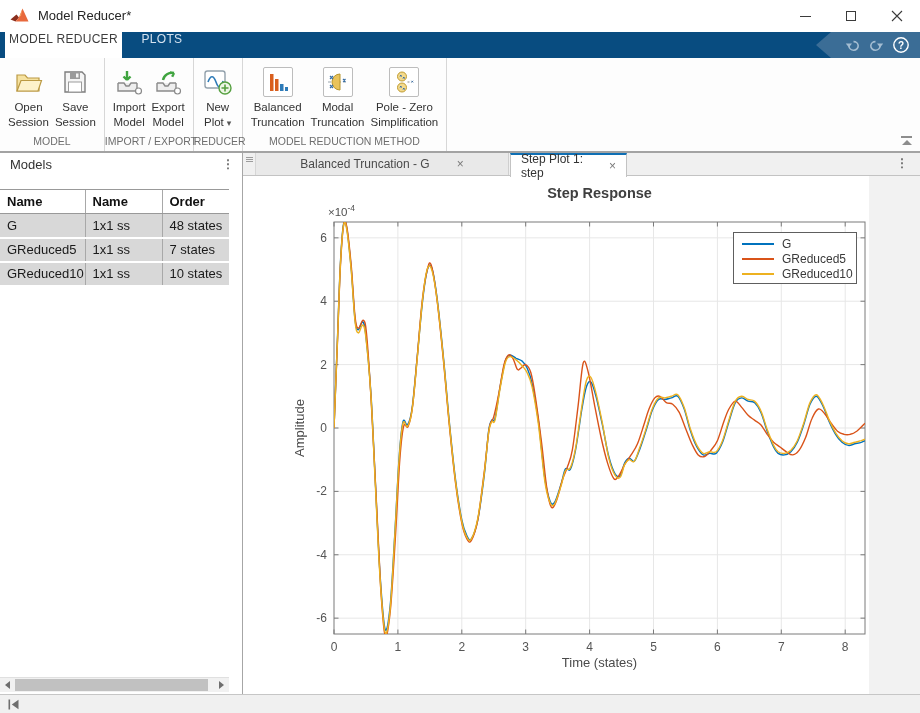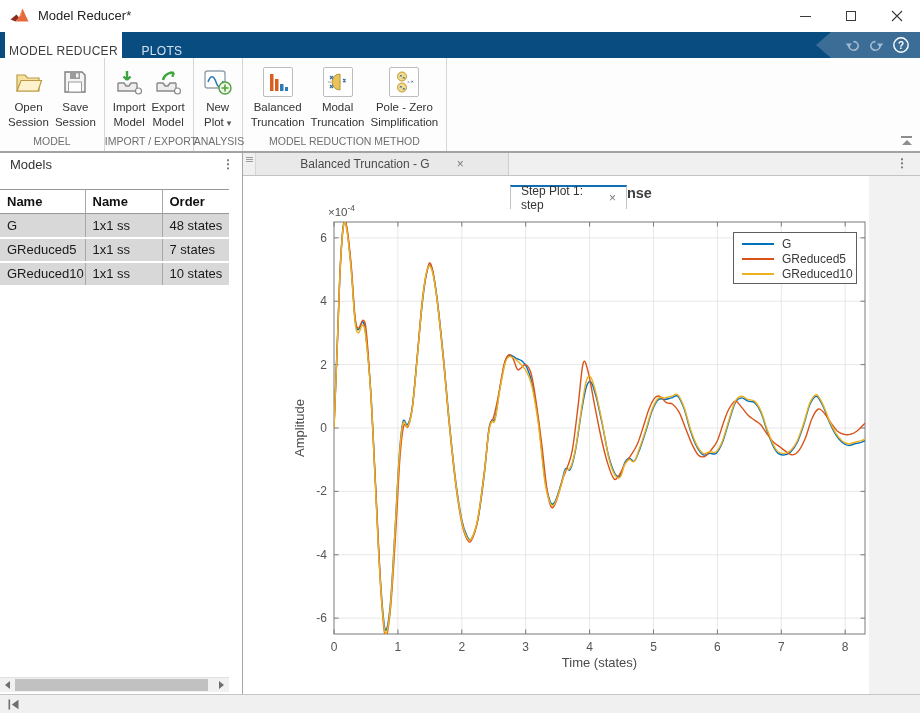--- a/index.html
+++ b/index.html
@@ -10,21 +10,21 @@
   .titlebar { position:absolute; left:0; top:0; width:920px; height:32px; background:#fff; }
   .titlebar .logo { position:absolute; left:10px; top:7px; width:20px; height:18px; }
   .titlebar .wtitle { position:absolute; left:38px; top:0; line-height:32px; font-size:13px; color:#262626; }
   .winbtns { position:absolute; right:0; top:0; height:32px; display:flex; }
   .winbtn { width:46px; height:32px; display:flex; align-items:center; justify-content:center; }
   .min-glyph { width:11px; height:1px; background:#3b3b3b; }
   .max-glyph { width:10px; height:10px; border:1px solid #3b3b3b; }
 
   
   .ribbontabs { position:absolute; left:0; top:32px; width:920px; height:26px; background:#084C80; }
-  .rtab { position:absolute; top:0; height:26px; display:flex; align-items:flex-end; justify-content:center;
+  .rtab { position:absolute; top:0; height:26px; display:flex; align-items:flex-start; justify-content:center;
     font-size:12px; letter-spacing:.3px; }
   .rtab.active { left:5px; width:117px; background:#fff; color:#3d3d3d; }
   .rtab.plots { left:122px; width:80px; color:#d4e2ef; }
   .qab { position:absolute; right:0; top:0; height:26px; width:104px; background:#3b6d96;
     clip-path:polygon(15px 0, 100% 0, 100% 100%, 15px 100%, 0 50%);
     display:flex; align-items:center; justify-content:flex-end; gap:7px; padding-right:10px; }
 
   
   .toolbar { position:absolute; left:0; top:58px; width:920px; height:95px; background:#fdfdfd;
     border-bottom:2px solid #a3a3a3; display:flex; }
@@ -68,21 +68,21 @@
 
   
   .docarea { position:relative; flex:1; height:100%; background:#f2f2f2; }
   .doctabs { position:relative; height:23px; background:#f0f0f0; border-bottom:1px solid #c3c3c3; }
   .grip { position:absolute; left:0; top:0; width:13px; height:22px; border-right:1px solid #d6d6d6; padding:4px 0 0 3px; }
   .grip i { display:block; width:7px; height:1px; background:#9c9c9c; margin-bottom:1px; }
   .dtab { position:absolute; top:0; height:22px; display:flex; align-items:center; font-size:12px; padding:0 10px; }
   .dtab .x { margin-left:8px; color:#7a7a7a; font-size:12px; }
   .dtab.inactive { left:13px; width:253px; background:#e9e9e9; border-right:1px solid #cfcfcf; color:#4a4a4a; justify-content:center;gap:19px; }
   .dtab.active { left:267px; width:117px; height:24px; background:#fff; border:1px solid #c3c3c3;
-    border-top:2px solid #0f6fb4; border-bottom:none; color:#333; z-index:2; justify-content:center;margin-top:32px; }
+    border-top:2px solid #0f6fb4; border-bottom:none; color:#333; z-index:2; justify-content:center; }
   .doctab-menu { position:absolute; right:12px; top:3px; }
 
   .figure { position:absolute; left:0; top:23px; width:626px; height:518px; background:#fff; }
   .chart-title { position:absolute; left:91px; top:9px; width:531px; text-align:center;
     font-size:14.5px; font-weight:bold; color:#3f3f3f; }
   .mult { position:absolute; left:85px; top:27px; font-size:11.5px; color:#4f4f4f; }
   .mult sup { font-size:8.5px; }
   .ylab { position:absolute; left:-3px; top:244px; width:120px; height:16px; text-align:center;
     font-size:13px; color:#4a4a4a; transform:rotate(-90deg); }
   .xlab { position:absolute; left:91px; top:479px; width:531px; text-align:center; font-size:13px; color:#4a4a4a; }
@@ -211,21 +211,21 @@
         <svg class="mini" width="32" height="30" viewBox="0 0 32 30">
           <rect x="3" y="4" width="20" height="17" rx="2.5" fill="#fff" stroke="#93a1ac" stroke-width="1.4"></rect>
           <path d="M6 15 c2.5 -7 5.5 -7 8 0 s5.5 7 7 -1" fill="none" stroke="#2e7bb8" stroke-width="1.6"></path>
           <circle cx="23" cy="21" r="6" fill="#eef6e6" stroke="#55a040" stroke-width="1.4"></circle>
           <path d="M23 17.5 v7 M19.5 21 h7" stroke="#55a040" stroke-width="1.6"></path>
         </svg>
       </div>
       <span class="lbl">New</span>
       <span class="lbl"><span>Plot</span><span class="dd-arrow">▾</span></span>
     </div>
-    <div class="tgroup-label">ANALYSIS</div>
+    <div class="tgroup-label">REDUCER</div>
   </div>
 
   <div class="tgroup">
     <div class="tbtn">
       <div class="ic">
           <div class="icon-box">
         <svg class="mini" width="24" height="24" viewBox="0 0 24 24">
           <rect x="4" y="4" width="3.5" height="17" fill="#d95f1e"></rect>
           <rect x="9" y="9" width="3.5" height="12" fill="#d95f1e"></rect>
           <rect x="14" y="14" width="3.5" height="7" fill="#2e7bb8"></rect>

